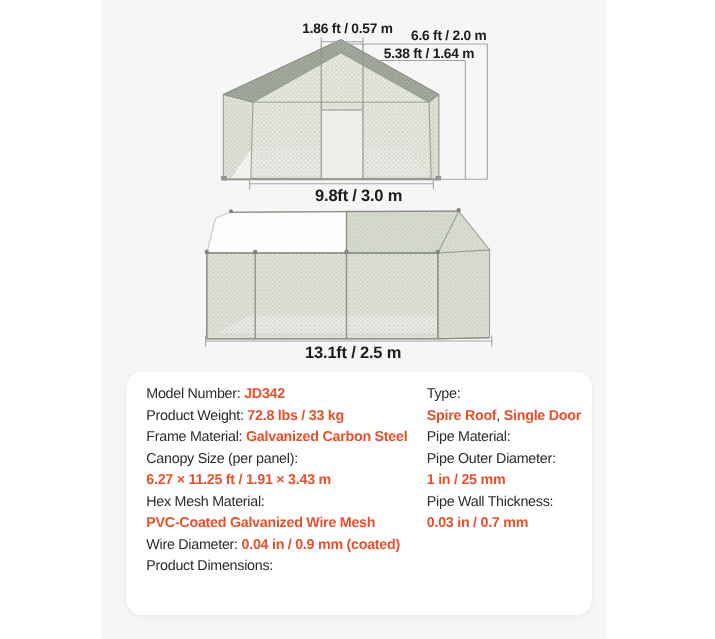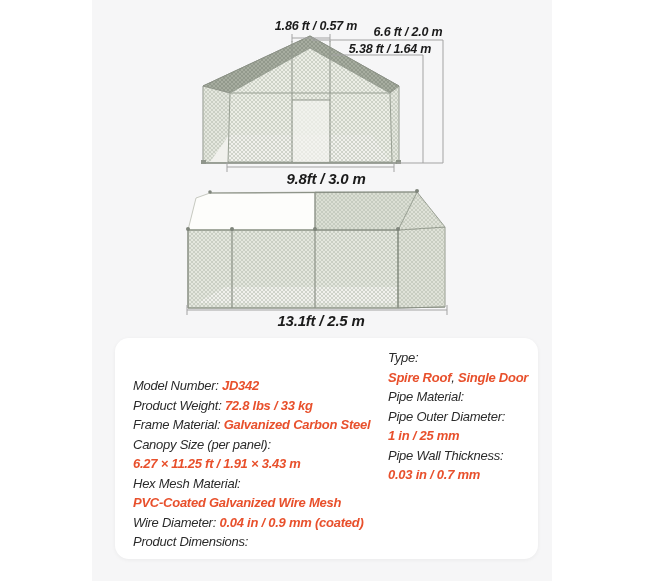--- a/index.html
+++ b/index.html
@@ -3,36 +3,35 @@
 <meta charset="utf-8">
 <style>
   html,body{margin:0;padding:0;}
   body{
     width:650px;height:581px;position:relative;background:#ffffff;
     font-family:"Liberation Sans", sans-serif;overflow:hidden;
   }
   .panel{
     position:absolute;left:92px;top:0;width:460px;height:581px;
     background:#f6f6f7;
-    font-style:italic;
   }
   .panel svg{position:absolute;left:0;top:0;}
   .dim-label{
     position:absolute;color:#1b1b1b;font-weight:700;text-align:center;
     letter-spacing:-0.2px;white-space:nowrap;line-height:1.1;
   }
   .dim-sm{font-size:12.5px;}
   .dim-lg{font-size:15px;}
   .spec-card{
     position:absolute;left:23px;top:338px;width:423px;height:221px;
     background:#ffffff;border-radius:14px;
     box-shadow:0 1px 4px rgba(0,0,0,0.05);
   }
   .spec-col{position:absolute;top:10px;}
-  .col-left{left:18px;margin-top:28px;}
+  .col-left{left:18px;}
   .col-right{left:273px;}
   .spec-line{
     font-size:13px;line-height:19.5px;letter-spacing:-0.25px;white-space:nowrap;
   }
   .spec-line .label{color:#2b2b2b;font-weight:400;}
   .spec-line .value{color:#e8502c;font-weight:700;}
 </style>
 </head>
 <body>
 

